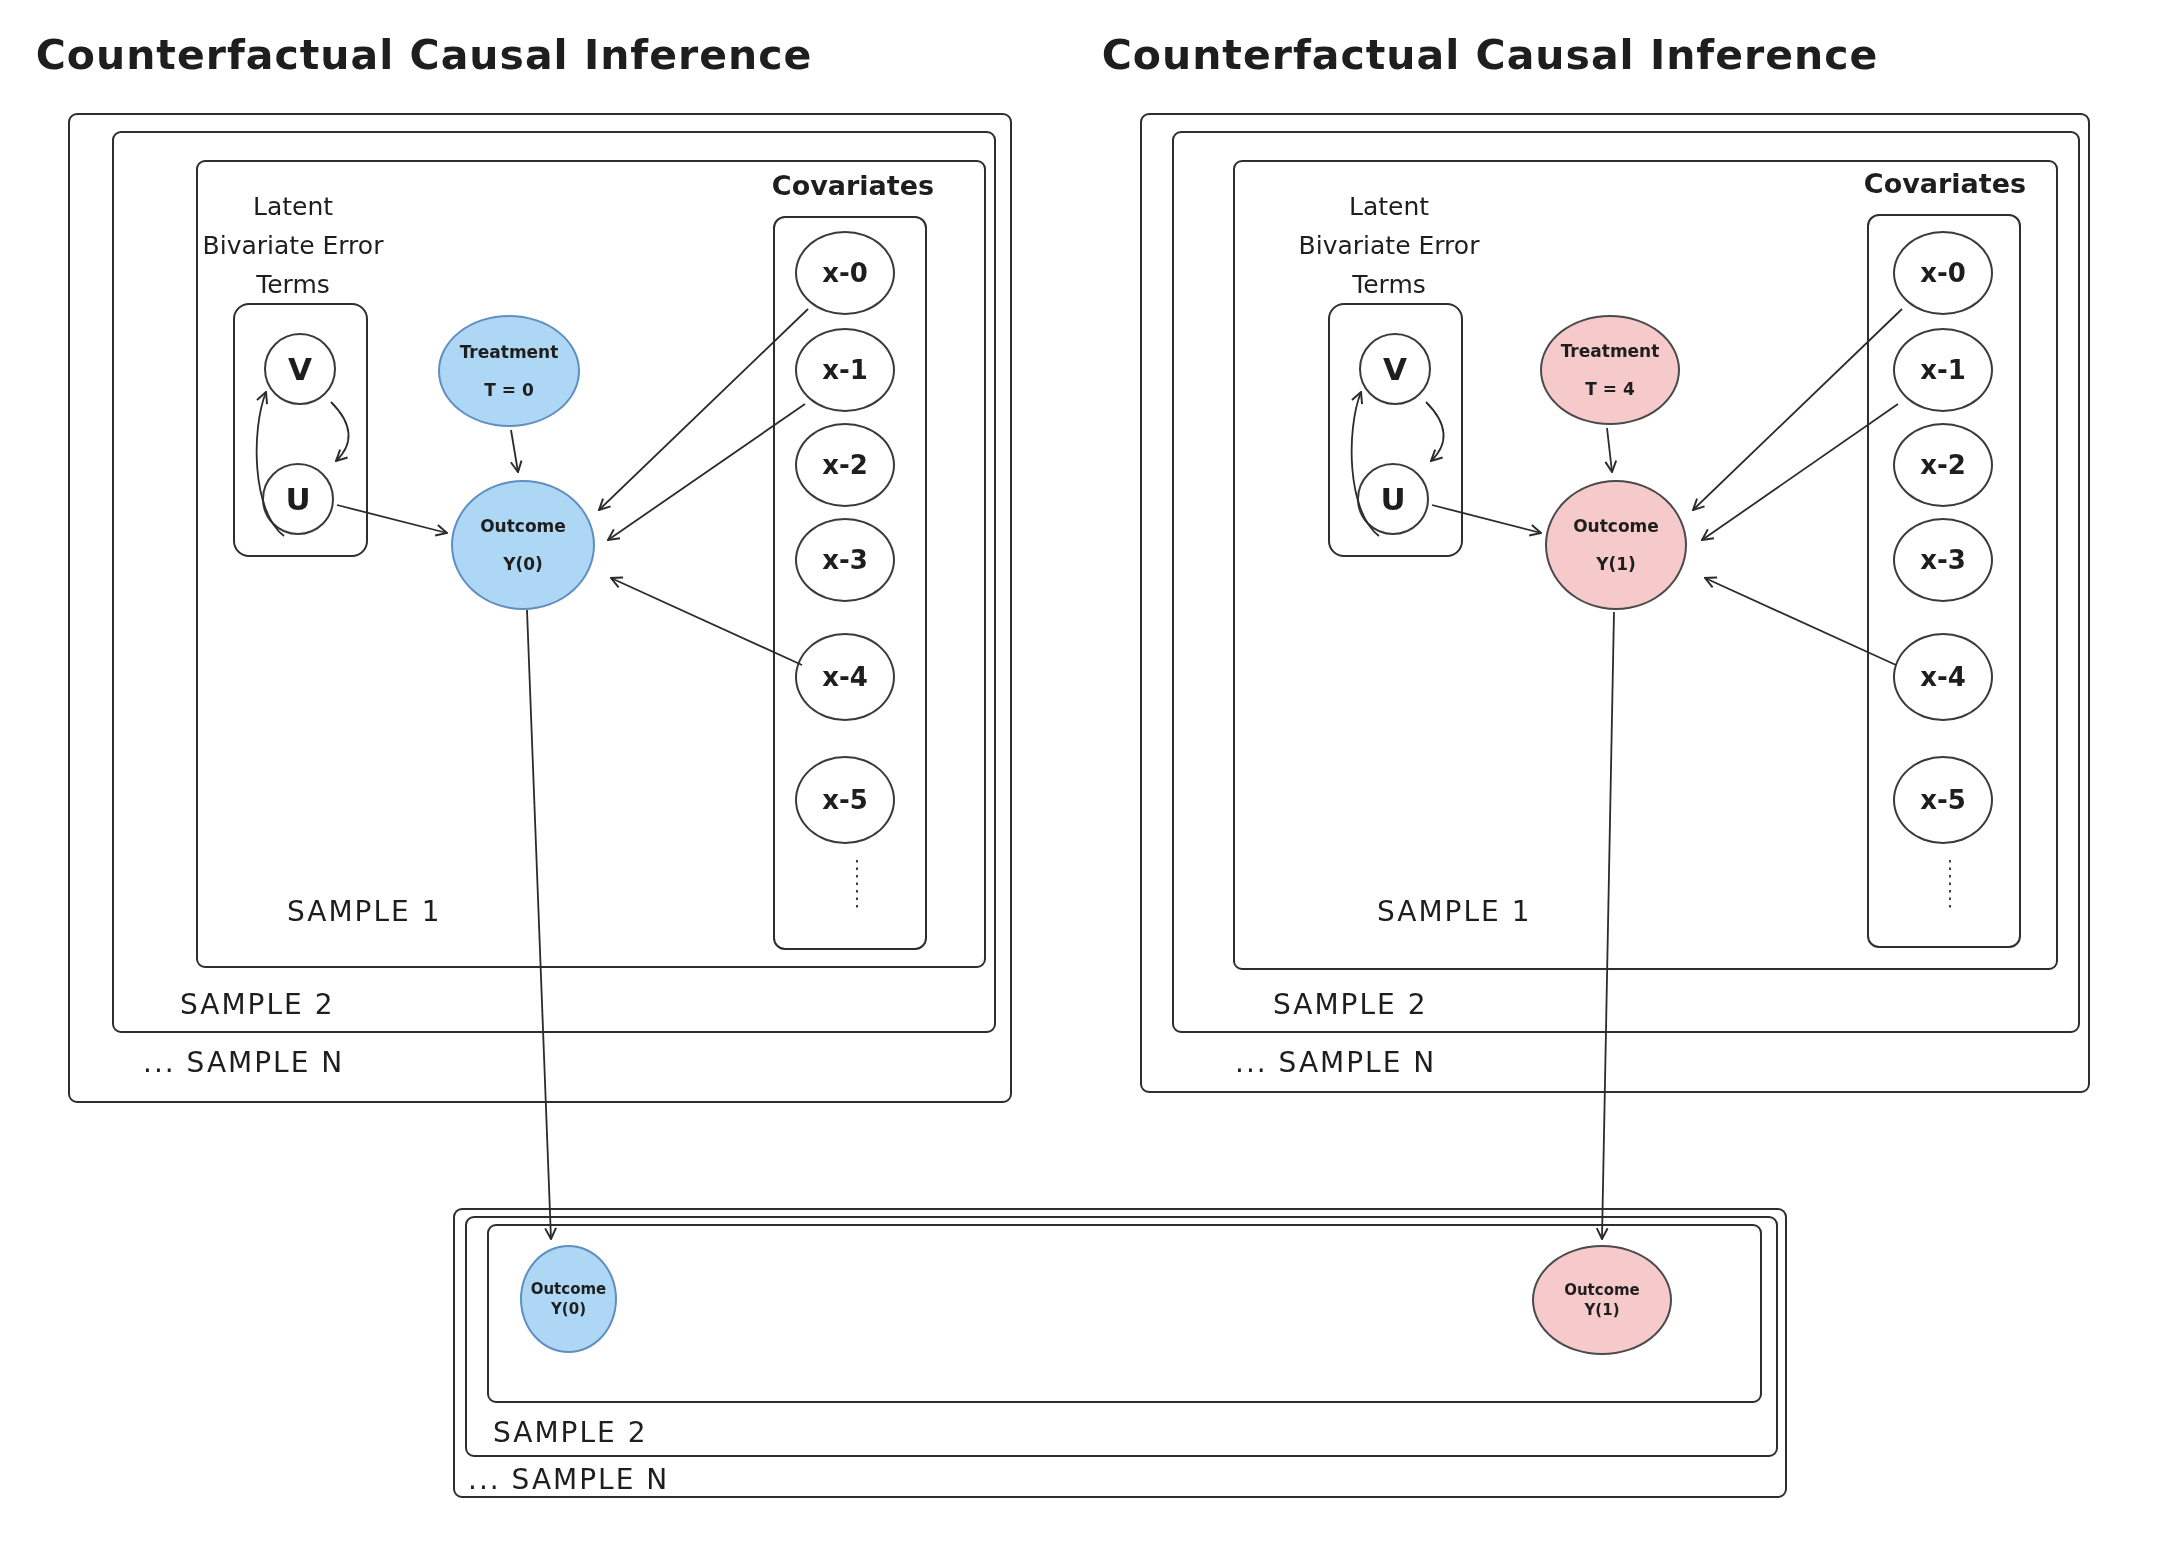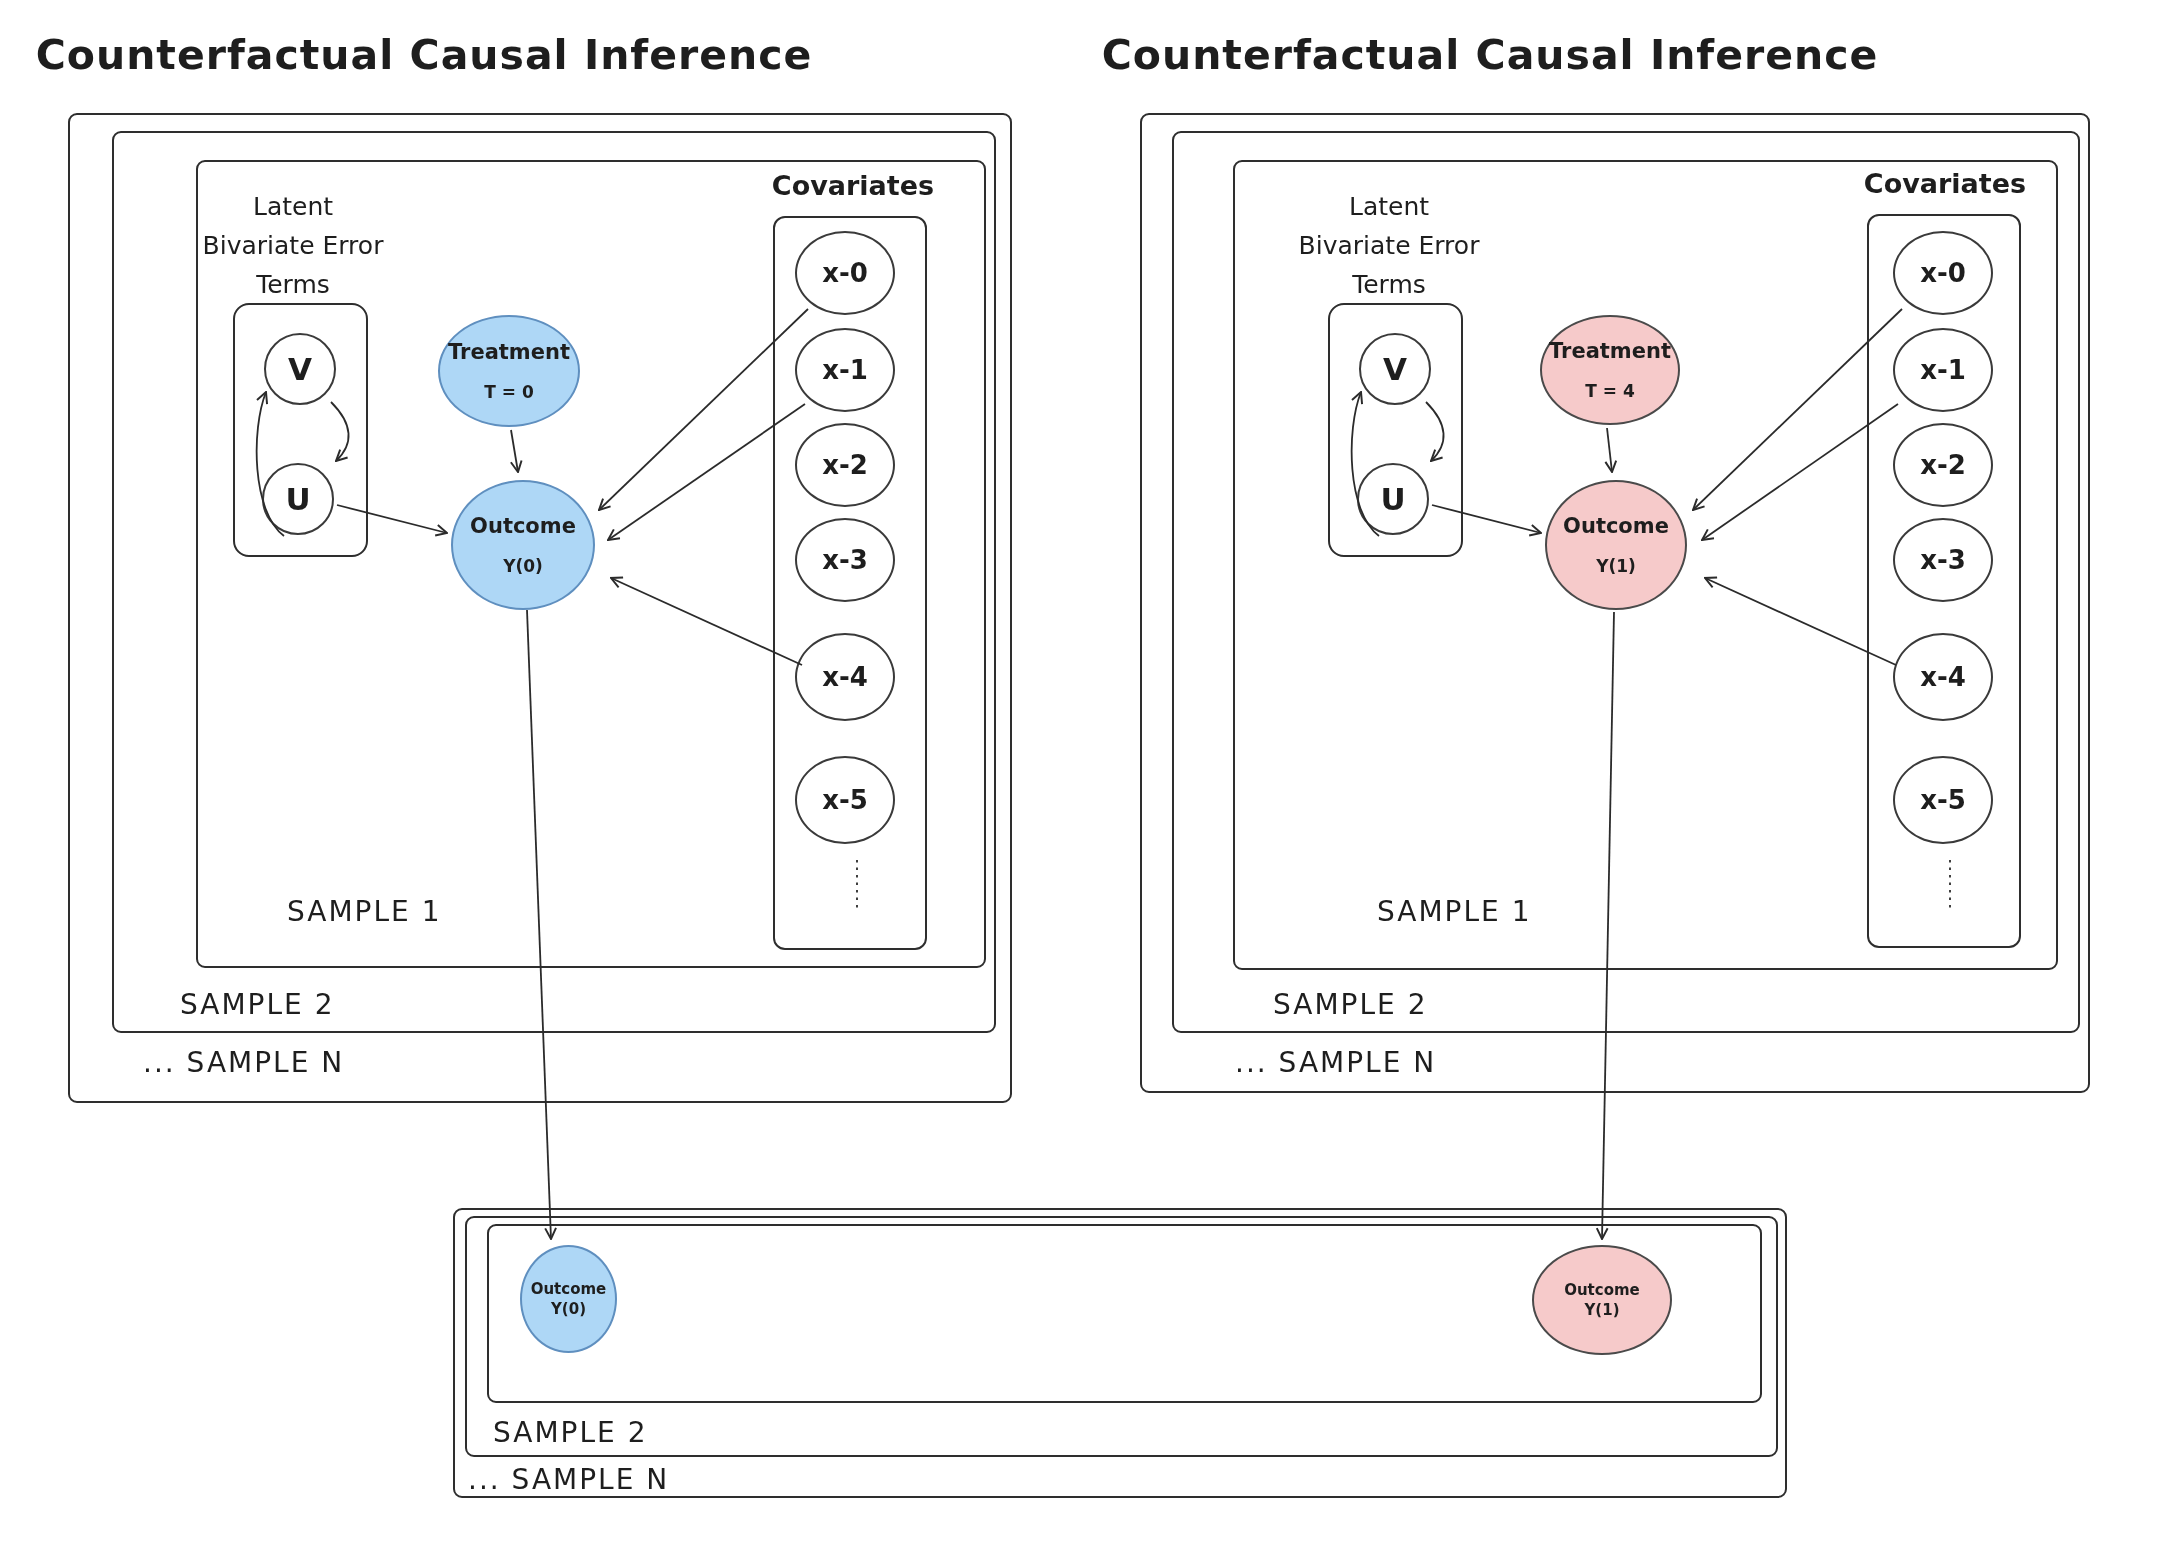--- a/index.html
+++ b/index.html
@@ -52,21 +52,21 @@
     flex-direction:column;
     align-items:center;
     justify-content:center;
     text-align:center;
     box-sizing:border-box;
     z-index:2;
   }
   .node-blue{ background:#aed7f6; border:2px solid #5f8fbf; }
   .node-pink{ background:#f6caca; border:2px solid #4a4a4a; }
   .circle-plain{ background:#ffffff; border:2px solid #3a3a3a; }
-  .node-text-1{ font-size:21px; font-weight:600; }
+  .node-text-1{ font-size:17px; font-weight:600; }
   .node-text-2{ font-size:17px; font-weight:600; margin-top:18px; }
   .node-text-sm-1{ font-size:15px; font-weight:600; }
   .node-text-sm-2{ font-size:15px; font-weight:600; margin-top:2px; }
   .vu-letter{ font-size:31px; font-weight:700; }
   .cov-label{ font-size:26px; font-weight:600; }
   svg.overlay{
     position:absolute; left:0; top:0; z-index:3;
     pointer-events:none;
   }
   svg.overlay path, svg.overlay line{

